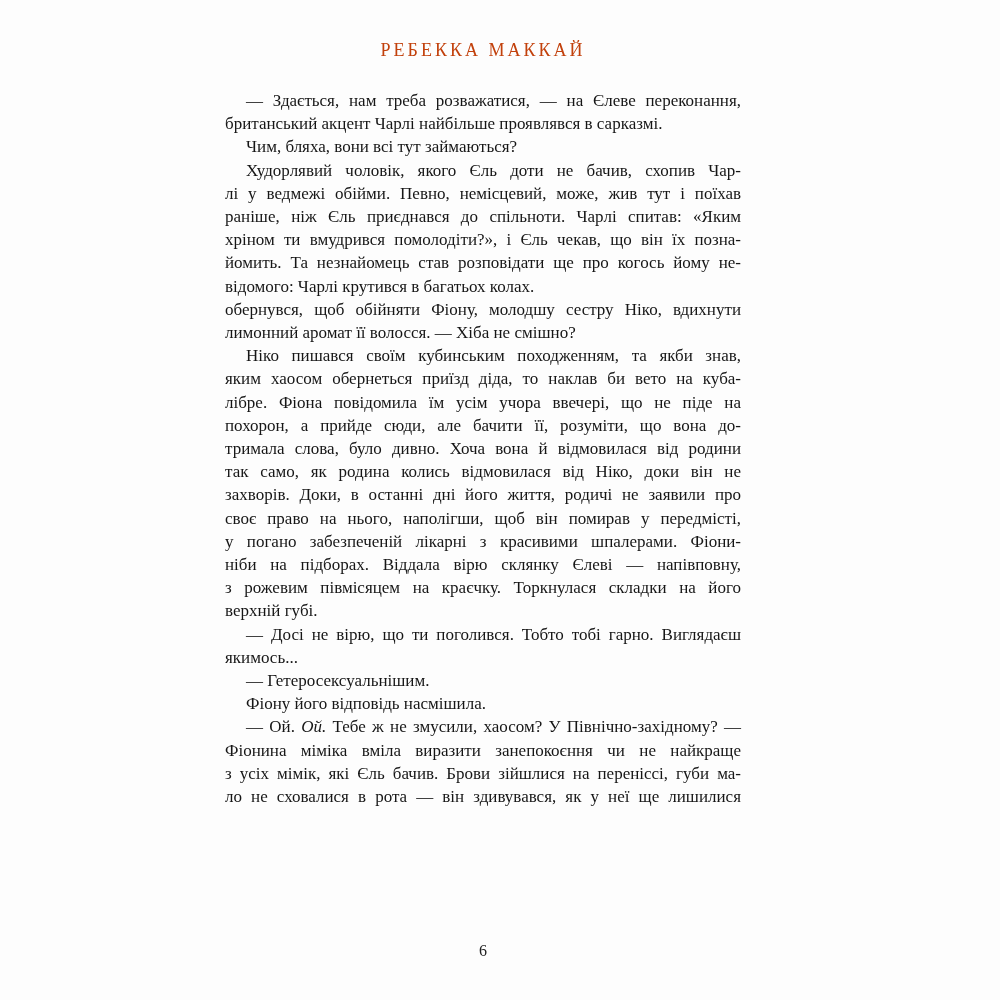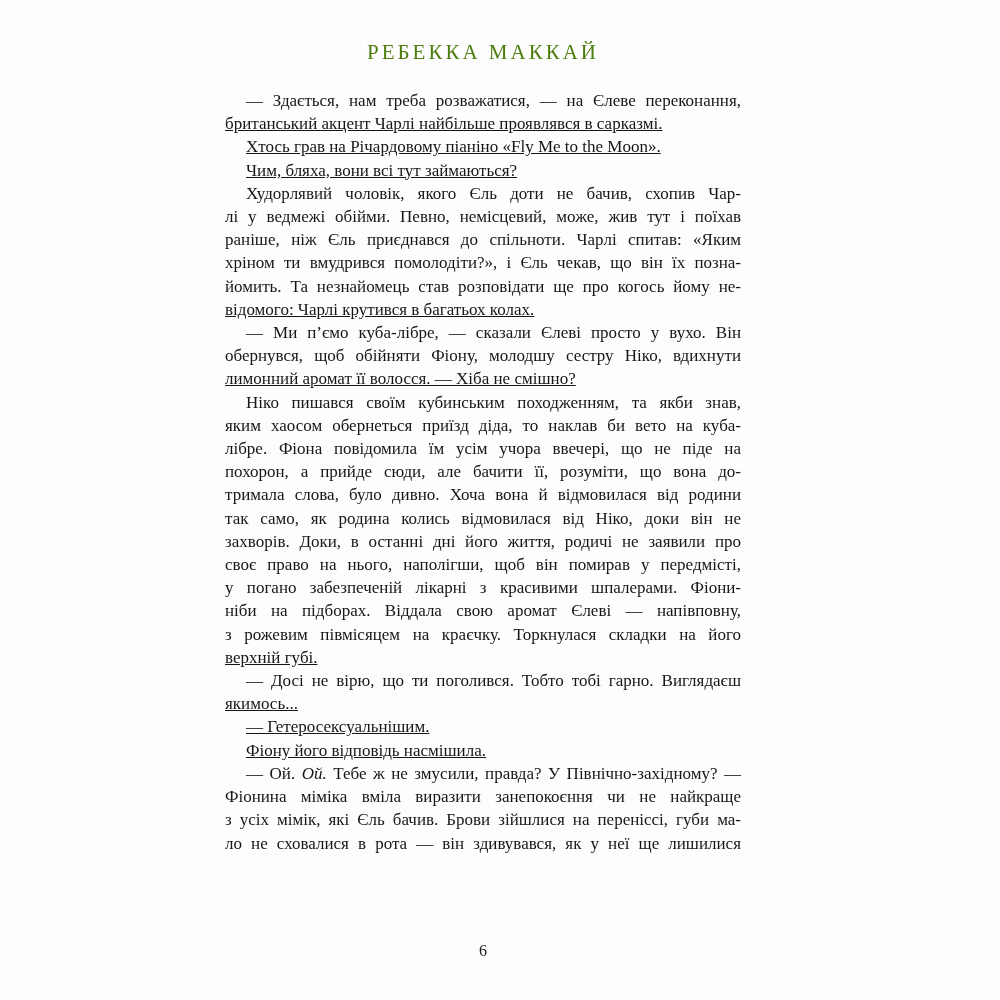--- a/index.html
+++ b/index.html
@@ -15,23 +15,23 @@
     color: #161616;
     font-family: "Liberation Serif", "DejaVu Serif", serif;
     overflow: hidden;
   }
   .running-header {
     position: absolute;
     top: 40px;
     left: 225px;
     width: 516px;
     text-align: center;
-    font-size: 21px;
+    font-size: 18px;
     letter-spacing: 3px;
-    color: #4d7c0f;
+    color: #c2410c;
     white-space: nowrap;
   }
   .body-text {
     position: absolute;
     top: 89px;
     left: 225px;
     width: 516px;
     font-size: 17px;
     line-height: 23.2px;
   }
@@ -39,21 +39,20 @@
     margin: 0;
     padding: 0;
   }
   .line {
     text-align: justify;
     text-align-last: justify;
     -moz-text-align-last: justify;
   }
   .line.last {
     text-align-last: left;
-    text-decoration: underline;
     -moz-text-align-last: left;
   }
   .line.first {
     text-indent: 21px;
   }
   .line .it {
     font-style: italic;
   }
   .page-number {
     position: absolute;
@@ -70,64 +69,60 @@
 
 <div class="page">
   <div class="running-header">РЕБЕККА МАККАЙ</div>
 
   <div class="body-text">
       <div class="paragraph">
         <div class="line first"><span>— Здається, нам треба розважатися, — на Єлеве переконання,</span></div>
         <div class="line last"><span>британський акцент Чарлі найбільше проявлявся в сарказмі.</span></div>
       </div>
       <div class="paragraph">
-        <div class="line first last"><span>Хтось грав на Річардовому піаніно «Fly Me to the Moon».</span></div>
-      </div>
-      <div class="paragraph">
         <div class="line first last"><span>Чим, бляха, вони всі тут займаються?</span></div>
       </div>
       <div class="paragraph">
         <div class="line first"><span>Худорлявий чоловік, якого Єль доти не бачив, схопив Чар-</span></div>
         <div class="line"><span>лі у ведмежі обійми. Певно, немісцевий, може, жив тут і поїхав</span></div>
         <div class="line"><span>раніше, ніж Єль приєднався до спільноти. Чарлі спитав: «Яким</span></div>
         <div class="line"><span>хріном ти вмудрився помолодіти?», і Єль чекав, що він їх позна-</span></div>
         <div class="line"><span>йомить. Та незнайомець став розповідати ще про когось йому не-</span></div>
         <div class="line last"><span>відомого: Чарлі крутився в багатьох колах.</span></div>
       </div>
       <div class="paragraph">
-        <div class="line first"><span>— Ми п’ємо куба-лібре, — сказали Єлеві просто у вухо. Він</span></div>
         <div class="line"><span>обернувся, щоб обійняти Фіону, молодшу сестру Ніко, вдихнути</span></div>
         <div class="line last"><span>лимонний аромат її волосся. — Хіба не смішно?</span></div>
       </div>
       <div class="paragraph">
         <div class="line first"><span>Ніко пишався своїм кубинським походженням, та якби знав,</span></div>
         <div class="line"><span>яким хаосом обернеться приїзд діда, то наклав би вето на куба-</span></div>
         <div class="line"><span>лібре. Фіона повідомила їм усім учора ввечері, що не піде на</span></div>
         <div class="line"><span>похорон, а прийде сюди, але бачити її, розуміти, що вона до-</span></div>
         <div class="line"><span>тримала слова, було дивно. Хоча вона й відмовилася від родини</span></div>
         <div class="line"><span>так само, як родина колись відмовилася від Ніко, доки він не</span></div>
         <div class="line"><span>захворів. Доки, в останні дні його життя, родичі не заявили про</span></div>
         <div class="line"><span>своє право на нього, наполігши, щоб він помирав у передмісті,</span></div>
         <div class="line"><span>у погано забезпеченій лікарні з красивими шпалерами. Фіони-</span></div>
-        <div class="line"><span>ніби на підборах. Віддала свою аромат Єлеві — напівповну,</span></div>
+        <div class="line"><span>ніби на підборах. Віддала вірю склянку Єлеві — напівповну,</span></div>
         <div class="line"><span>з рожевим півмісяцем на краєчку. Торкнулася складки на його</span></div>
         <div class="line last"><span>верхній губі.</span></div>
       </div>
       <div class="paragraph">
         <div class="line first"><span>— Досі не вірю, що ти поголився. Тобто тобі гарно. Виглядаєш</span></div>
         <div class="line last"><span>якимось...</span></div>
       </div>
       <div class="paragraph">
         <div class="line first last"><span>— Гетеросексуальнішим.</span></div>
       </div>
       <div class="paragraph">
         <div class="line first last"><span>Фіону його відповідь насмішила.</span></div>
       </div>
       <div class="paragraph">
-        <div class="line first"><span>— Ой. </span><span class="it">Ой.</span><span> Тебе ж не змусили, правда? У Північно-західному? —</span></div>
+        <div class="line first"><span>— Ой. </span><span class="it">Ой.</span><span> Тебе ж не змусили, хаосом? У Північно-західному? —</span></div>
         <div class="line"><span>Фіонина міміка вміла виразити занепокоєння чи не найкраще</span></div>
         <div class="line"><span>з усіх мімік, які Єль бачив. Брови зійшлися на переніссі, губи ма-</span></div>
         <div class="line"><span>ло не сховалися в рота — він здивувався, як у неї ще лишилися</span></div>
       </div>
     </div>
 
   <div class="page-number">6</div>
 </div>
 
 </body></html>

